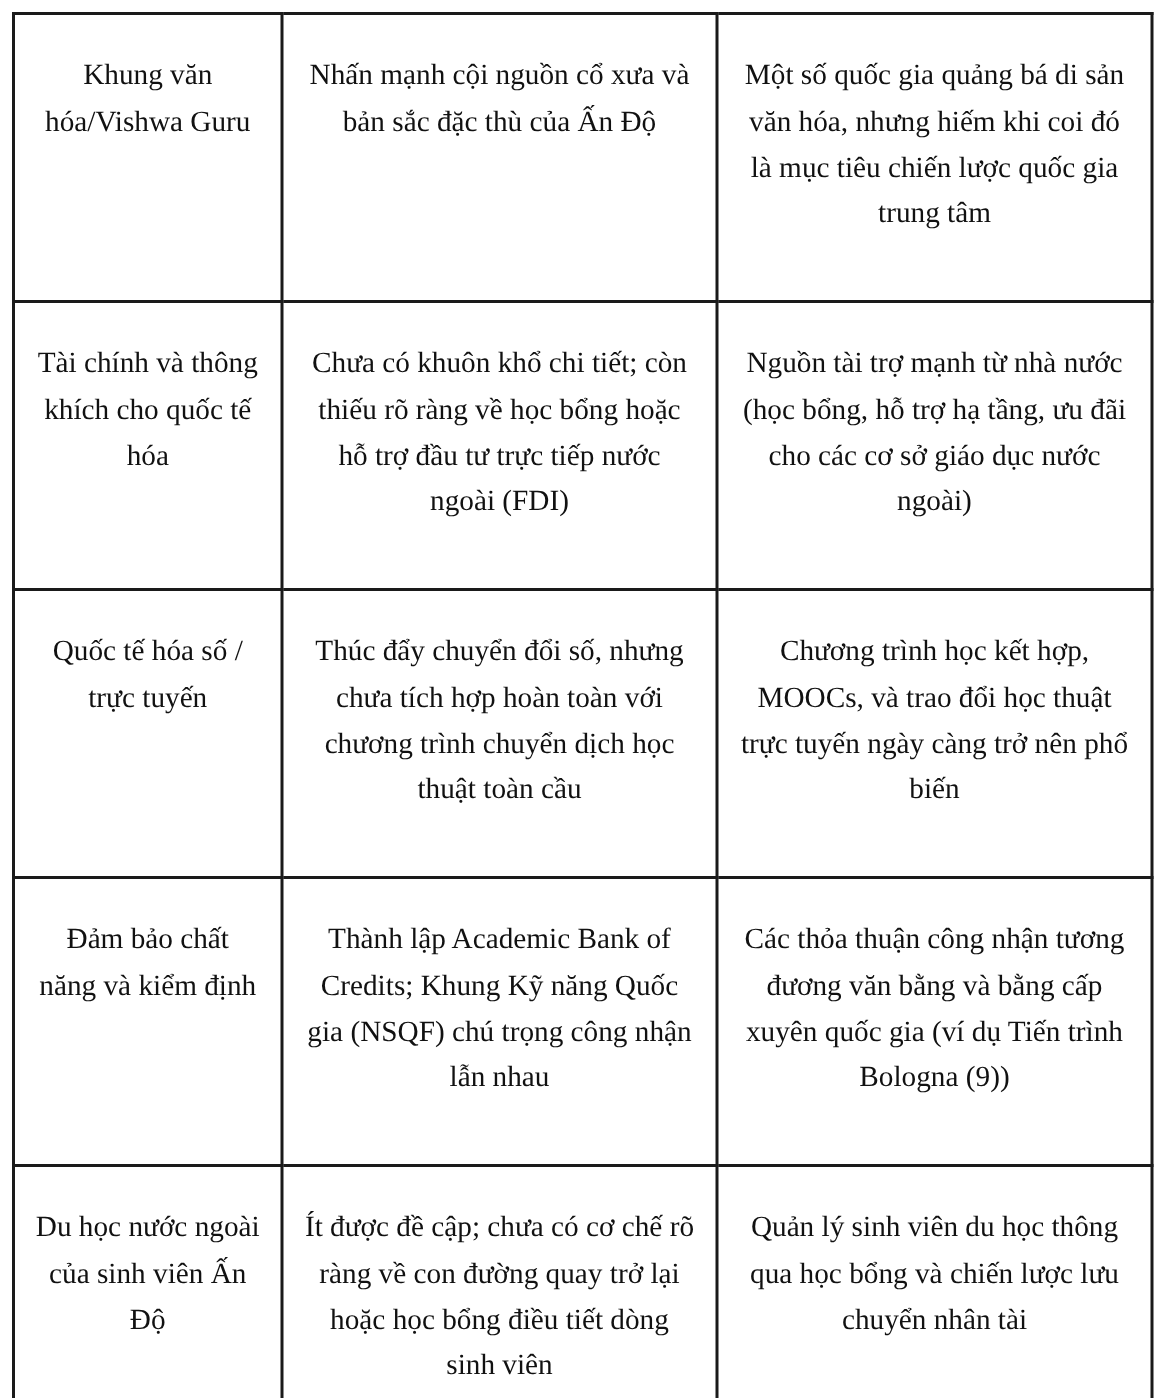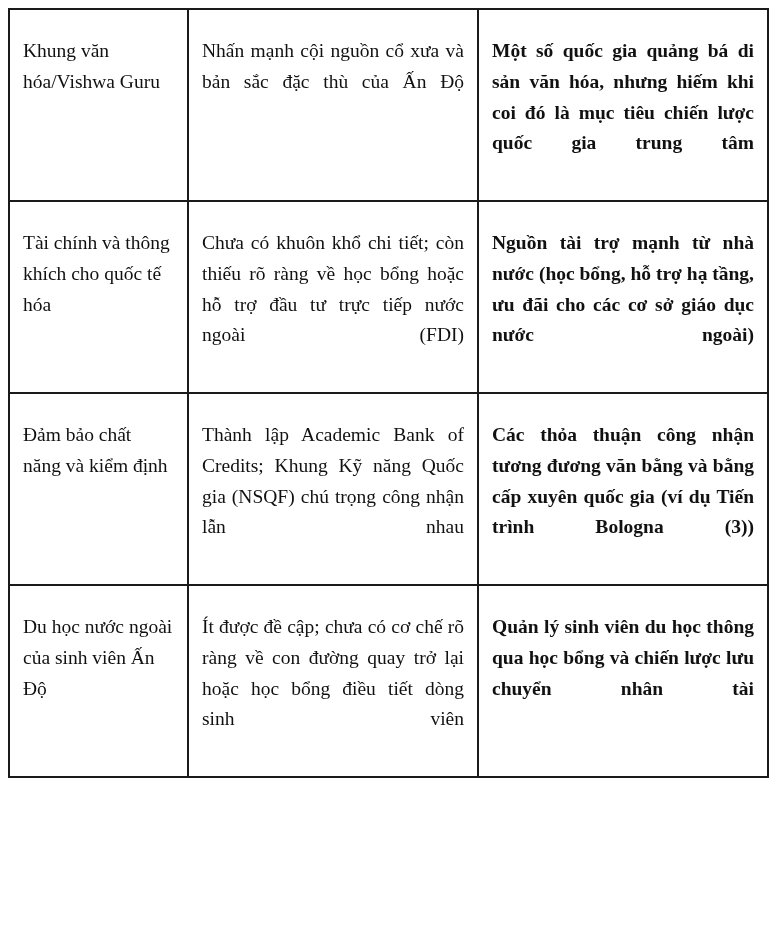--- a/index.html
+++ b/index.html
@@ -38,20 +38,21 @@
     border: 2px solid #1a1a1a;
     vertical-align: top;
     padding: 26px 13px 10px 13px;
     font-size: 19.5px;
     line-height: 1.58;
     background: #ffffff;
     box-sizing: border-box;
     word-wrap: break-word;
     overflow-wrap: break-word;
     hyphens: none;
+    text-align: center;
   }
 
   table.comparison-table tr { height: 184px; }
   table.comparison-table tr:nth-child(1) { height: 180px; }
   table.comparison-table tr:nth-child(5) { height: 181px; }
 
   col.col-aspect { width: 179px; }
   col.col-india  { width: 290px; }
   col.col-global { width: 290px; }
 
@@ -59,21 +60,21 @@
     text-align: left;
     padding-left: 14px;
     padding-right: 10px;
   }
   td.cell-india,
   td.cell-global {
     text-align: justify;
     text-justify: inter-word;
     margin-top: 40px;
   }
-  td.cell-global { padding-left: 12px; font-weight: bold; }
+  td.cell-global { padding-left: 12px; }
 
   
   td.cell-india::after,
   td.cell-global::after {
     content: "";
     display: inline-block;
     width: 100%;
   }
 </style>
 </head>
@@ -94,25 +95,30 @@
         <td class="cell-india">Nhấn mạnh cội nguồn cổ xưa và bản sắc đặc thù của Ấn Độ</td>
         <td class="cell-global">Một số quốc gia quảng bá di sản văn hóa, nhưng hiếm khi coi đó là mục tiêu chiến lược quốc gia trung tâm</td>
       </tr>
 
       <tr>
         <td class="cell-aspect">Tài chính và thông khích cho quốc tế hóa</td>
         <td class="cell-india">Chưa có khuôn khổ chi tiết; còn thiếu rõ ràng về học bổng hoặc hỗ trợ đầu tư trực tiếp nước ngoài (FDI)</td>
         <td class="cell-global">Nguồn tài trợ mạnh từ nhà nước (học bổng, hỗ trợ hạ tầng, ưu đãi cho các cơ sở giáo dục nước ngoài)</td>
       </tr>
 
+      <tr>
+        <td class="cell-aspect">Quốc tế hóa số / trực tuyến</td>
+        <td class="cell-india">Thúc đẩy chuyển đổi số, nhưng chưa tích hợp hoàn toàn với chương trình chuyển dịch học thuật toàn cầu</td>
+        <td class="cell-global">Chương trình học kết hợp, MOOCs, và trao đổi học thuật trực tuyến ngày càng trở nên phổ biến</td>
+      </tr>
 
       <tr>
         <td class="cell-aspect">Đảm bảo chất năng và kiểm định</td>
         <td class="cell-india">Thành lập Academic Bank of Credits; Khung Kỹ năng Quốc gia (NSQF) chú trọng công nhận lẫn nhau</td>
-        <td class="cell-global">Các thỏa thuận công nhận tương đương văn bằng và bằng cấp xuyên quốc gia (ví dụ Tiến trình Bologna (3))</td>
+        <td class="cell-global">Các thỏa thuận công nhận tương đương văn bằng và bằng cấp xuyên quốc gia (ví dụ Tiến trình Bologna (9))</td>
       </tr>
 
       <tr>
         <td class="cell-aspect">Du học nước ngoài của sinh viên Ấn Độ</td>
         <td class="cell-india">Ít được đề cập; chưa có cơ chế rõ ràng về con đường quay trở lại hoặc học bổng điều tiết dòng sinh viên</td>
         <td class="cell-global">Quản lý sinh viên du học thông qua học bổng và chiến lược lưu chuyển nhân tài</td>
       </tr>
 
     </tbody>
   </table>

